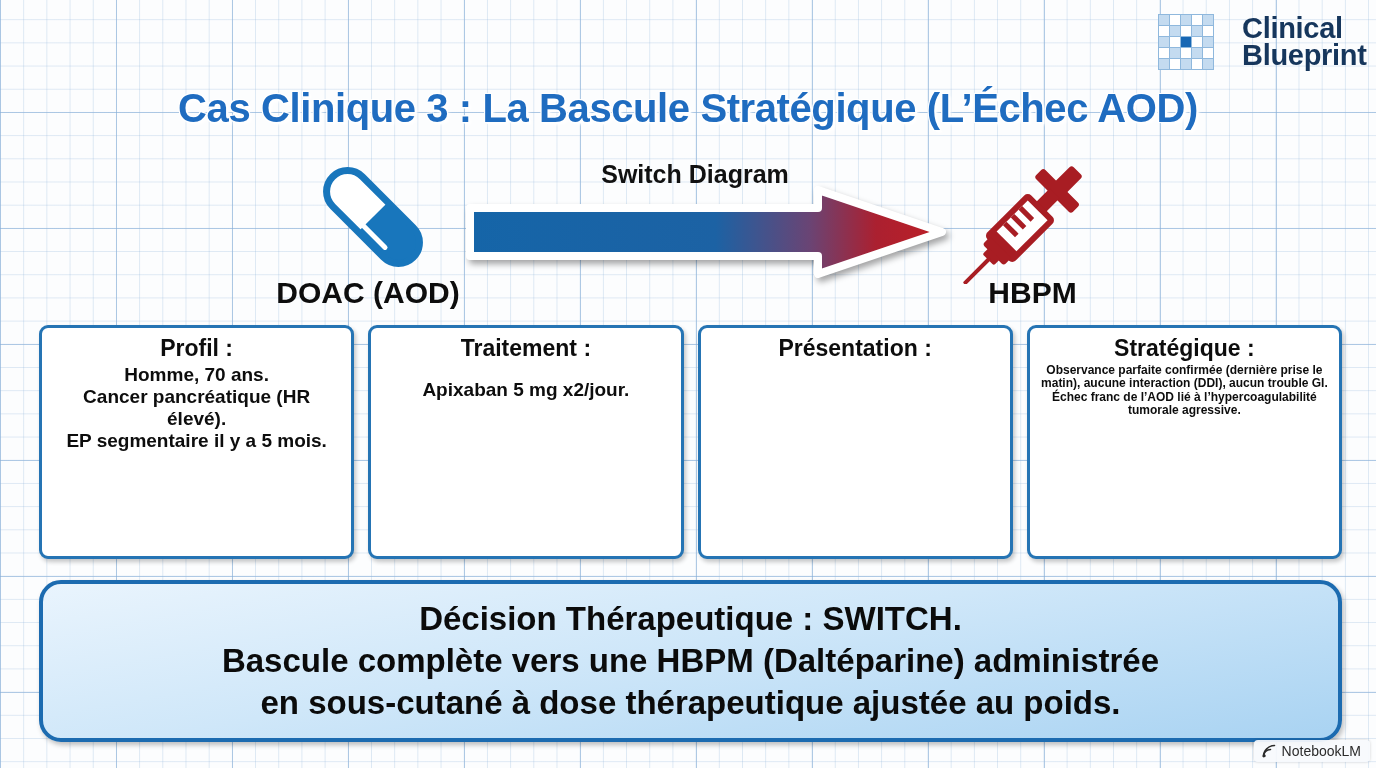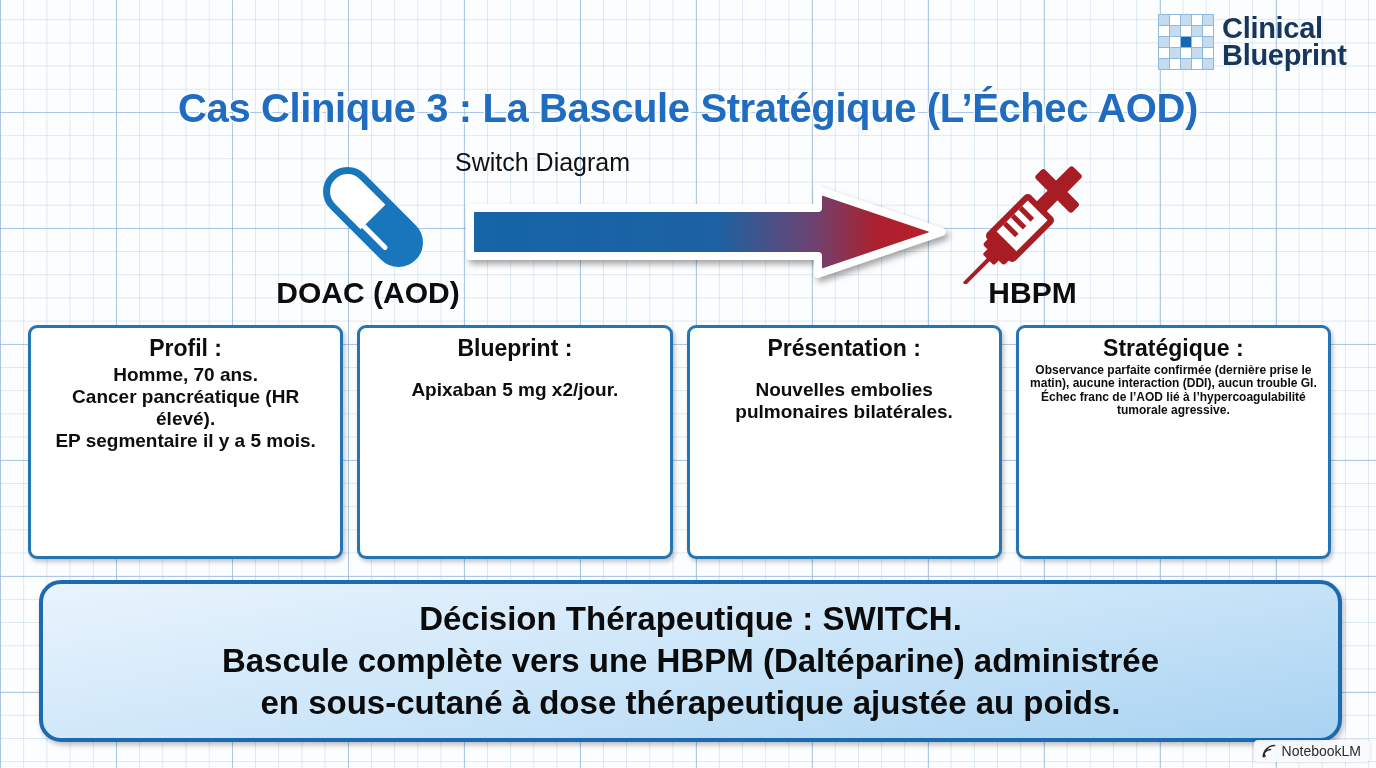--- a/index.html
+++ b/index.html
@@ -37,21 +37,21 @@
     overflow: hidden;
   }
 
   
   #logo {
     position: absolute;
     top: 14px;
     left: 1158px;
     display: flex;
     align-items: center;
-    gap: 8px;
+    gap: 28px;
   }
   #logo-grid {
     width: 56px;
     height: 56px;
     display: grid;
     grid-template-columns: repeat(5, 1fr);
     grid-template-rows: repeat(5, 1fr);
     gap: 1px;
     background: #8fb8dd;
     padding: 1px;
@@ -80,25 +80,26 @@
     letter-spacing: -0.4px;
     text-shadow:
        2px 2px 0 #ffffff, -1px -1px 0 #ffffff,
        1px -1px 0 #ffffff, -1px  1px 0 #ffffff,
        3px 3px 3px rgba(255,255,255,0.9);
   }
 
   
   #switch-label {
     position: absolute;
-    top: 148px;
+    top: 160px;
     left: 455px;
     width: 480px;
+    text-align: center;
     font-size: 25px;
-    font-weight: normal;
+    font-weight: bold;
     color: #111111;
   }
 
   #arrow-wrap {
     position: absolute;
     top: 186px;
     left: 466px;
     width: 480px;
     height: 92px;
     filter: drop-shadow(3px 4px 3px rgba(0,0,0,0.35));
@@ -128,21 +129,21 @@
     color: #0d0d0d;
     text-align: center;
   }
   #label-doac  { top: 276px; left: 243px; width: 250px; }
   #label-hbpm  { top: 276px; left: 955px; width: 155px; }
 
   
   #cards {
     position: absolute;
     top: 325px;
-    left: 28px;
+    left: 39px;
     width: 1303px;
     height: 234px;
     display: flex;
     gap: 14px;
   }
   .card {
     flex: 1 1 0;
     background: #ffffff;
     border: 3px solid #2574b4;
     border-radius: 9px;
@@ -302,27 +303,26 @@
   <div id="cards">
 
     <div class="card">
       <div class="card-title">Profil :</div>
       <div class="card-body">Homme, 70 ans.
 Cancer pancréatique (HR élevé).
 EP segmentaire il y a 5 mois.</div>
     </div>
 
     <div class="card">
-      <div class="card-title">Blueprint :</div>
+      <div class="card-title">Traitement :</div>
       <div class="card-body spaced">Apixaban 5 mg x2/jour.</div>
     </div>
 
     <div class="card">
       <div class="card-title">Présentation :</div>
-      <div class="card-body spaced">Nouvelles embolies pulmonaires bilatérales.</div>
     </div>
 
     <div class="card">
       <div class="card-title">Stratégique :</div>
       <div class="card-body tight">Observance parfaite confirmée (dernière prise le matin), aucune interaction (DDI), aucun trouble GI. Échec franc de l’AOD lié à l’hypercoagulabilité tumorale agressive.</div>
     </div>
 
   </div>
 
   <div id="banner">

